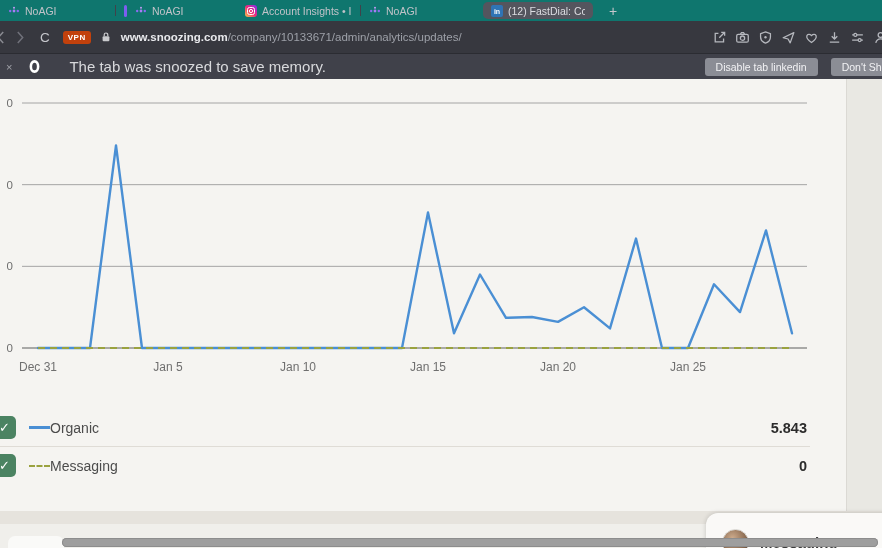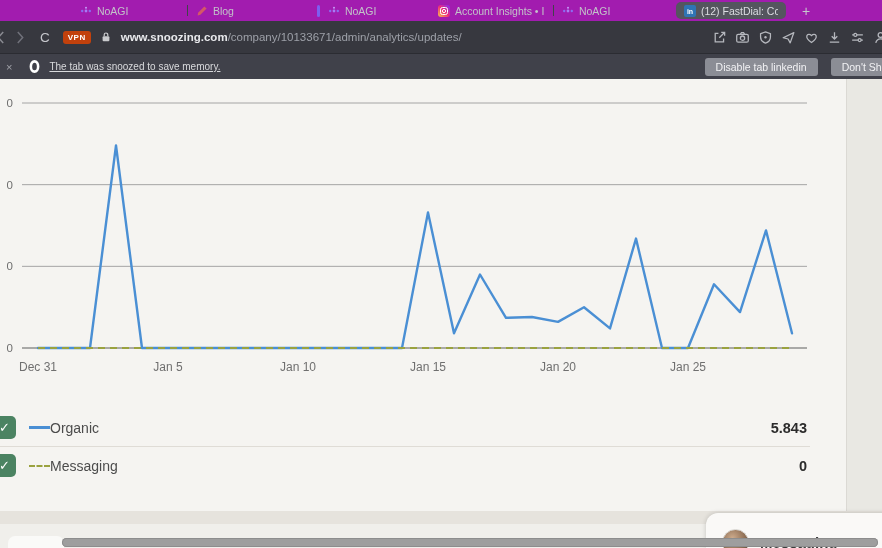--- a/index.html
+++ b/index.html
@@ -1,20 +1,20 @@
 <!DOCTYPE html>
 <html><head>
 <meta charset="utf-8">
 <style>
   html,body{margin:0;padding:0;background:#2a2a30;}
   *{box-sizing:border-box;font-family:"Liberation Sans",sans-serif;}
   .stage{position:relative;width:882px;height:548px;overflow:hidden;background:#f0efeb;}
 
   
-  .tabstrip{position:absolute;left:0;top:0;width:882px;height:21px;background:#a21caf;display:flex;align-items:center;overflow:hidden;justify-content:center;}
+  .tabstrip{position:absolute;left:0;top:0;width:882px;height:21px;background:#0f766e;display:flex;align-items:center;overflow:hidden;}
   .tabs{display:flex;align-items:center;height:100%;}
   .tab{display:flex;align-items:center;gap:5px;height:100%;padding:0 8px;color:#c2c3c9;font-size:10.5px;white-space:nowrap;overflow:hidden;}
   .tab .tab-label{overflow:hidden;text-overflow:clip;}
   .tab.active{height:17px;margin:2px 4px 2px 3px;background:#54555e;border-radius:5px;color:#dcdde2;}
   .tab-sep{width:1px;height:11px;background:#41424a;}
   .tab-ind{width:3px;height:12px;border-radius:2px;background:#7d5ef0;margin-right:3px;flex:none;}
   .fav{width:12px;height:12px;flex:none;display:inline-flex;}
   .fav svg{width:12px;height:12px;}
   .newtab{color:#c6c7cd;font-size:14px;margin-left:12px;line-height:1;}
 
@@ -31,21 +31,21 @@
   .url .path{color:#9da0a8;}
   .tb-icons{margin-left:auto;display:flex;align-items:center;gap:8px;padding-right:0;margin-right:-6px;}
   .tb-icons .ic{display:inline-flex;color:#b5b7bd;}
   .tb-icons .ic svg{width:15px;height:15px;}
 
   
   .snoozebar{position:absolute;left:0;top:54px;width:882px;height:25px;background:#40414a;display:flex;align-items:center;overflow:hidden;}
   .snz-close{color:#9fa1a8;font-size:11px;margin-left:6px;}
   .opera{margin-left:15px;display:inline-flex;}
   .opera svg{width:15px;height:15px;}
-  .snz-msg{margin-left:7px;color:#d8d9dc;font-size:10px;text-decoration:underline;}
+  .snz-msg{margin-left:27px;color:#d8d9dc;font-size:15px;}
   .snz-btns{margin-left:auto;display:flex;gap:13px;margin-right:-24px;}
   .snz-btn{background:#8b8d95;color:#f2f2f4;font-size:10.5px;border-radius:3px;padding:3px 11px;white-space:nowrap;}
 
   
   .content{position:absolute;left:0;top:79px;width:882px;height:469px;background:#f5f4f1;}
   .right-strip{position:absolute;left:846px;top:0;width:36px;height:432px;background:#e9e8e3;border-left:1px solid #dbd9d4;}
   .chart-wrap{position:absolute;left:0;top:0;width:846px;height:300px;}
   svg.chart{display:block;}
 
   
@@ -80,28 +80,20 @@
             <svg viewBox="0 0 12 12">
               <circle cx="2.2" cy="6" r="1.2" fill="#8b6cf0"></circle>
               <circle cx="6" cy="6" r="1.4" fill="#a87df5"></circle>
               <circle cx="9.8" cy="6" r="1.2" fill="#8b6cf0"></circle>
               <circle cx="6" cy="2.7" r="1" fill="#c49af8"></circle>
             </svg>
           </span>
           <span class="tab-label">NoAGI</span>
         </div>
         <div class="tab-sep"></div>
-        <div class="tab" style="width: 121px;">
-          <span class="fav">
-            <svg viewBox="0 0 12 12">
-              <path d="M1.6 10.6l.5-2.8L8.3 1.6l2.3 1.9-6.2 6.2z" fill="#d45866"></path>
-            </svg>
-          </span>
-          <span class="tab-label">Blog</span>
-        </div>
         <div class="tab" style="width: 121px;">
           <span class="tab-ind"></span>
           <span class="fav">
             <svg viewBox="0 0 12 12">
               <circle cx="2.2" cy="6" r="1.2" fill="#8b6cf0"></circle>
               <circle cx="6" cy="6" r="1.4" fill="#a87df5"></circle>
               <circle cx="9.8" cy="6" r="1.2" fill="#8b6cf0"></circle>
               <circle cx="6" cy="2.7" r="1" fill="#c49af8"></circle>
             </svg>
           </span>

